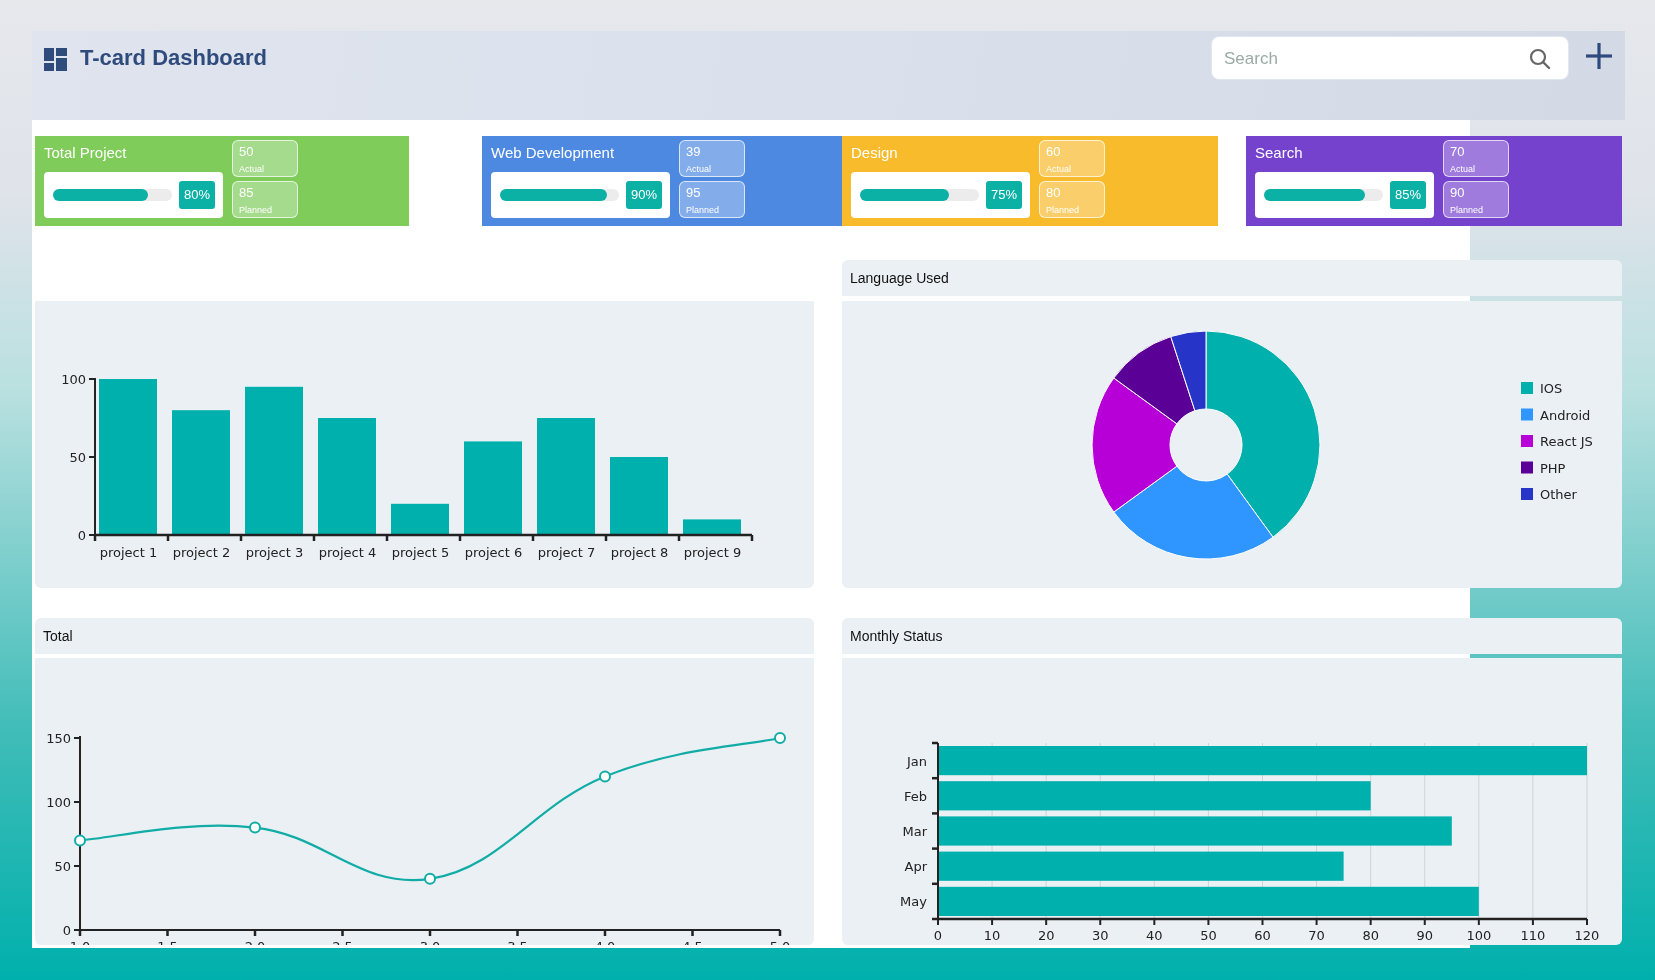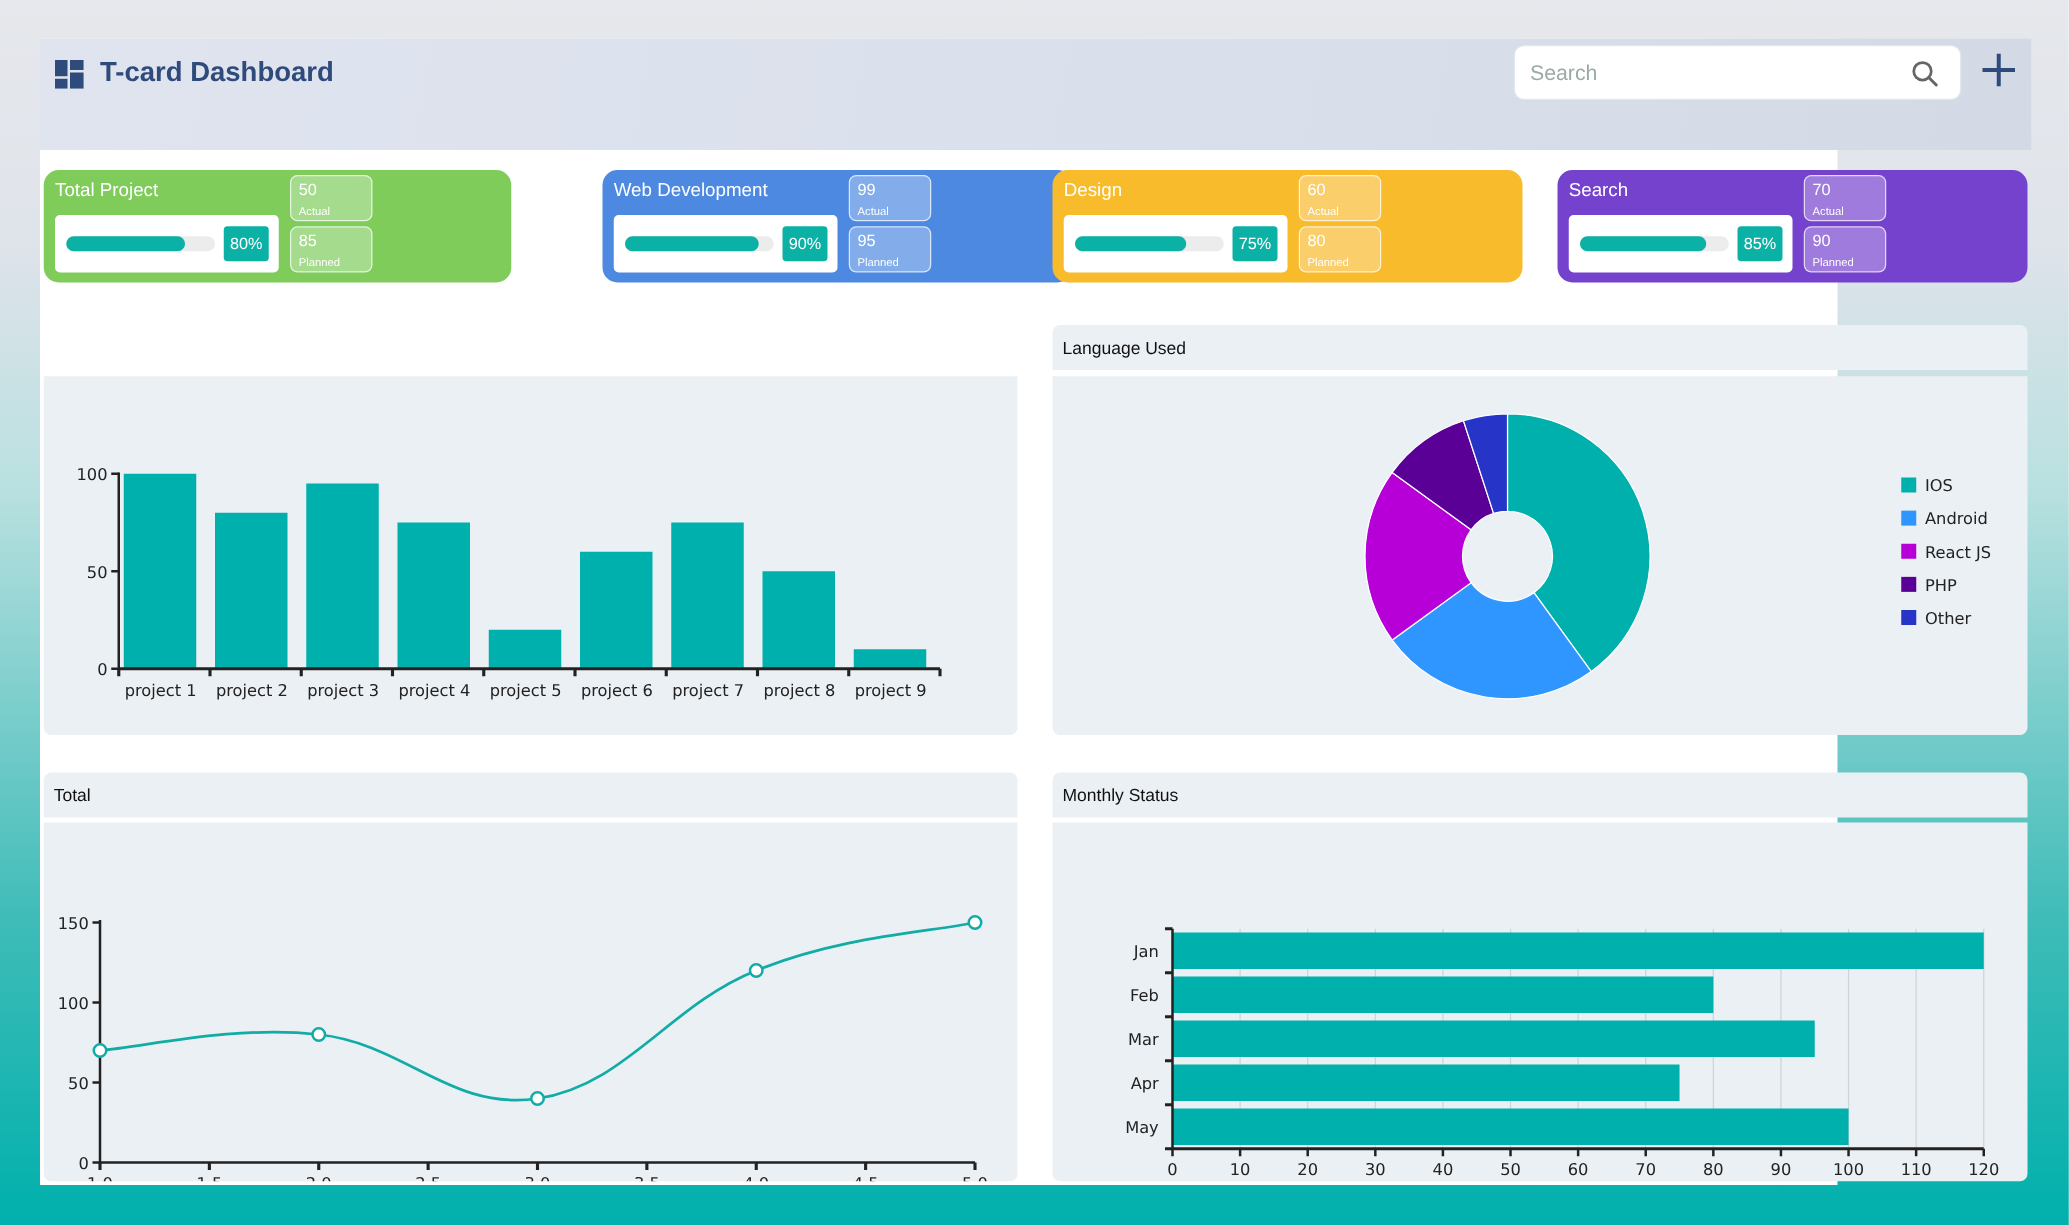--- a/index.html
+++ b/index.html
@@ -28,21 +28,21 @@
   }
   .search-input {
     position: absolute; left: 12px; top: 10px; width: 290px; height: 24px;
     border: none; outline: none; font-size: 17px; color: #333; background: transparent;
     font-family: "Liberation Sans", sans-serif;
   }
   .search-input::placeholder { color: #9aaba6; }
   .search-icon { position: absolute; left: 316px; top: 10px; width: 24px; height: 24px; cursor: pointer; }
   .add-button { position: absolute; left: 1550px; top: 8px; width: 34px; height: 34px; cursor: pointer; }
 
-  .card { position: absolute; top: 105px; height: 90px; border-radius: 12px; }
+  .card { position: absolute; top: 105px; height: 90px; border-radius: 0; }
   .card-title { position: absolute; left: 9px; top: 8px; font-size: 15px; color: #fff; white-space: nowrap; }
   .card-progress-box {
     position: absolute; left: 9px; top: 36px; width: 179px; height: 46px; background: #fff; border-radius: 4px;
   }
   .progress-track {
     position: absolute; left: 9px; top: 17px; width: 119px; height: 12px; border-radius: 6px; background: #ececec;
   }
   .progress-fill { position: absolute; left: 0; top: 0; height: 12px; border-radius: 6px; background: #0cb1a6; }
   .progress-badge {
     position: absolute; left: 135px; top: 9px; width: 36px; height: 28px; border-radius: 3px;
@@ -118,21 +118,21 @@
 
   <div class="card" style="left:406px;width:376px;background:#4e89e1;margin-left:44px;">
     <div class="card-title">Web Development</div>
     <div class="card-progress-box">
       <div class="progress-track">
           <div class="progress-fill" style="width: 90%;"></div>
         </div>
       <div class="progress-badge">90%</div>
     </div>
     <div class="stat-box actual">
-      <div class="stat-value">99</div>
+      <div class="stat-value">39</div>
       <div class="stat-label">Actual</div>
     </div>
     <div class="stat-box planned">
       <div class="stat-value">95</div>
       <div class="stat-label">Planned</div>
     </div>
   </div>
 
   <div class="card" style="left:810px;width:376px;background:#f8bb2c;">
     <div class="card-title">Design</div>

